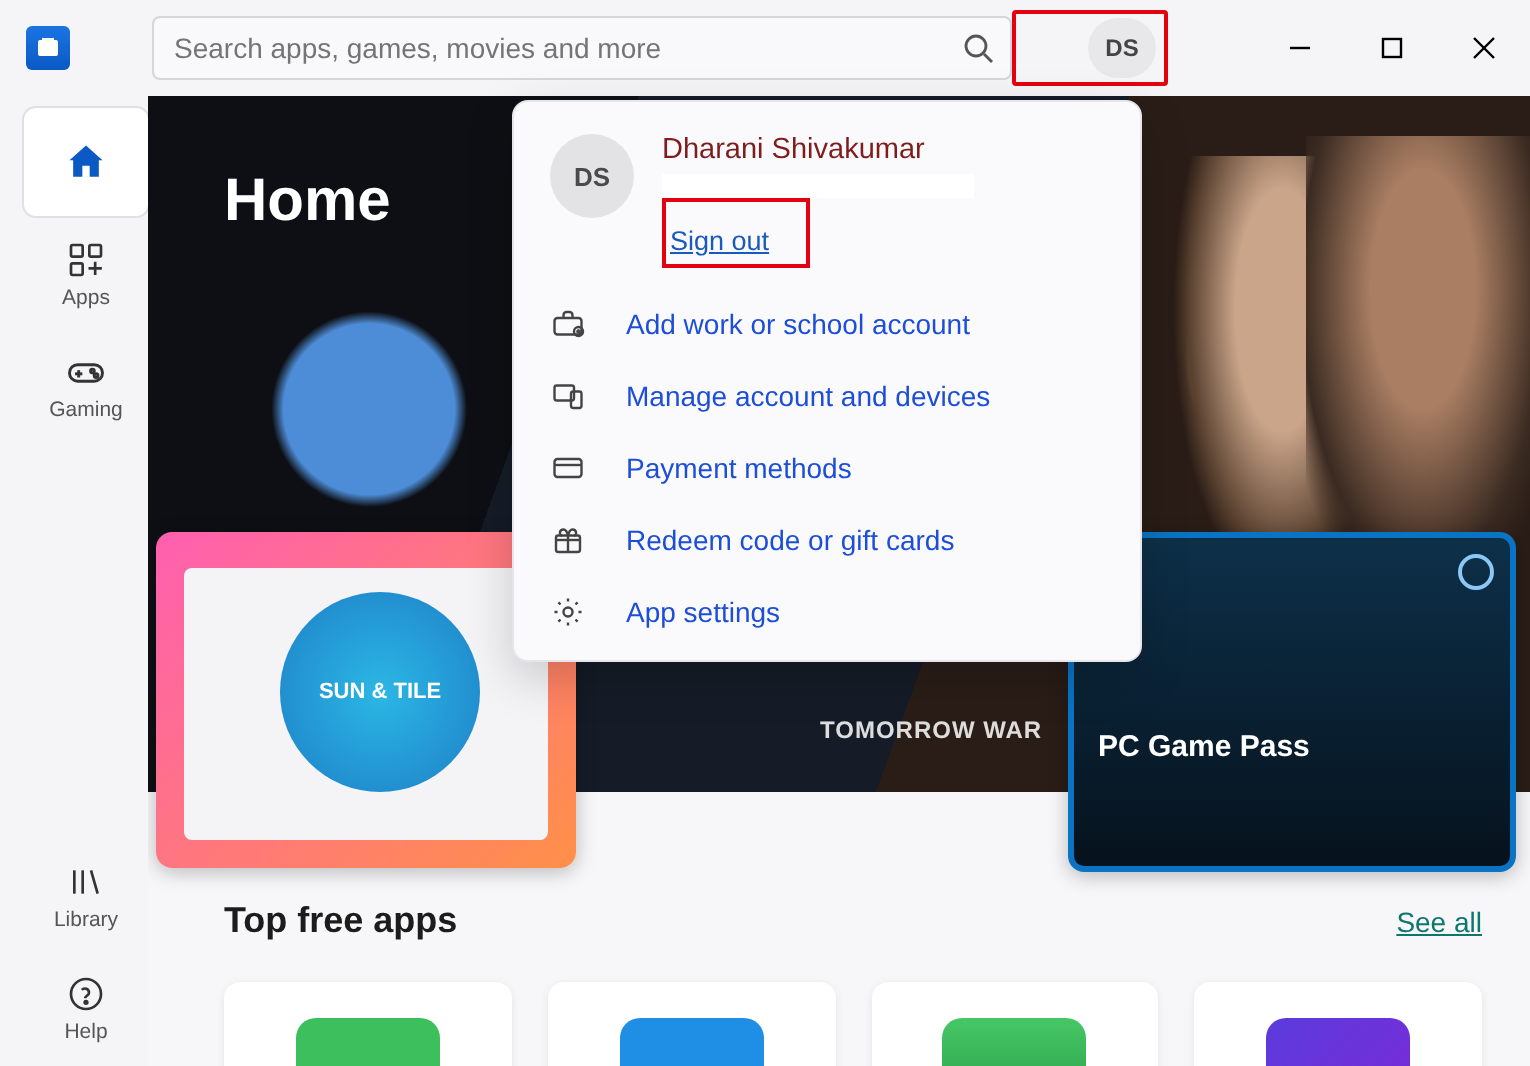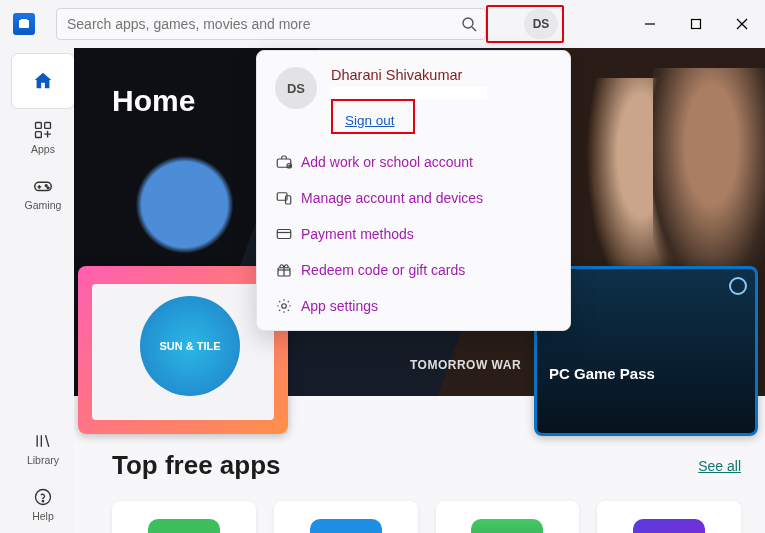--- a/index.html
+++ b/index.html
@@ -25,21 +25,21 @@
   .store-glyph {
     width:22px; height:22px; border-radius:3px;
     background:linear-gradient(#1b74e4,#0a59c4);
     display:flex; align-items:center; justify-content:center;
   }
   .store-glyph::after{
     content:""; width:10px;height:8px;background:#fff;border-radius:1px;
     box-shadow:0 -3px 0 -2px #fff;
   }
   .searchbox {
-    flex:0 0 430px; height:32px; margin-left:8px;
+    flex:0 0 430px; height:32px; margin-left:28px;
     background:#f9f9fb; border:1px solid #d6d6d8; border-radius:4px;
     display:flex; align-items:center; padding:0 8px;
   }
   .searchbox input {
     border:none; background:transparent; flex:1; font-size:14px; outline:none;
     color:#5a5a5a;
   }
   .search-icon { width:16px; color:#555; }
   .avatar-pill {
     width:34px; height:30px; border-radius:16px;
@@ -140,21 +140,21 @@
     position:absolute; right:-18px; top:20px; width:130px; height:240px;
     background:radial-gradient(ellipse at 45% 32%,#a97e63 0 26%, #3a2a21 60%, transparent 72%);
   }
 
   .section {
     position:absolute; left:38px; right:24px; top:402px;
   }
   .section-head {
     display:flex; align-items:center; justify-content:space-between;
   }
-  .section-title { font-size:26px; font-weight:700; }
+  .section-title { font-size:18px; font-weight:700; }
   .see-all { color:#0f766e; font-size:14px; text-decoration:underline; }
   .cards-row { display:flex; gap:18px; margin-top:20px; }
   .appcard {
     width:148px; height:60px; background:#fff; border-radius:8px;
     box-shadow:0 1px 4px rgba(0,0,0,.08);
     display:flex; align-items:flex-end; justify-content:center;
     padding-bottom:0;
   }
   .appcard .ic {
     width:72px; height:44px; border-radius:10px;
@@ -181,24 +181,24 @@
   }
   .menu .nm { font-size:14.5px; color:#7f1d1d; }
   .menu .em {
     margin-top:4px; width:156px; height:12px; background:#fff;
   }
   .signout {
     display:inline-block; margin-top:9px; color:#185abd;
     font-size:13.5px; text-decoration:underline;
     padding:1px 0;
   }
-  .signout-wrap { border:2px solid #e3000f; padding:2px 18px 3px 12px; display:inline-block;}
+  .signout-wrap { border:2px solid #e3000f; padding:2px 18px 3px 2px; display:inline-block;}
   .menu .row {
-    display:flex; align-items:center; gap:8px;
-    padding:9px 18px; font-size:14px; color:#a21caf;
+    display:flex; align-items:center; gap:20px;
+    padding:9px 18px; font-size:14px; color:#1d4ed8;
   }
   .menu .ricon { width:18px; color:#444; }
 </style>
 </head>
 <body>
 
 <div class="titlebar">
   <div class="app-ico">
     <div class="store-glyph"></div>
   </div>

